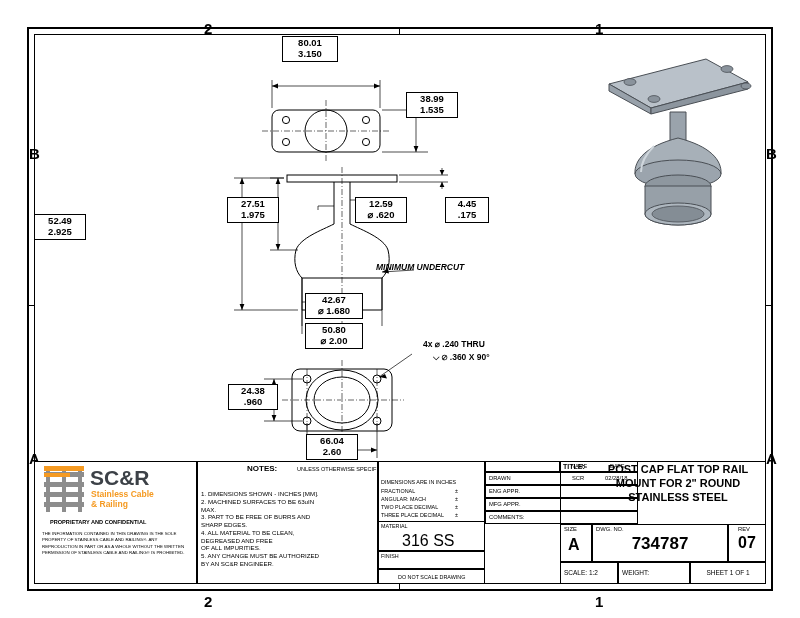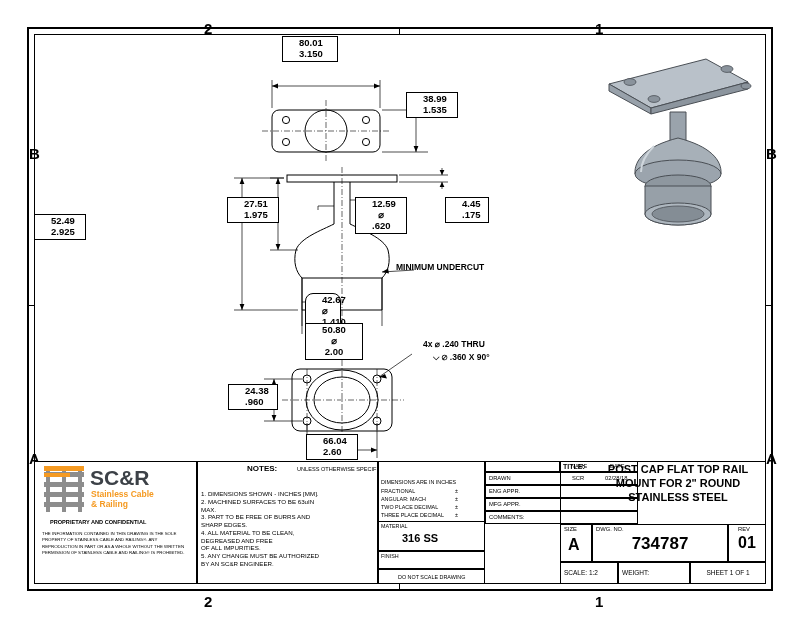--- a/index.html
+++ b/index.html
@@ -8,21 +8,21 @@
 
   
   .frame-outer{position:absolute;left:27px;top:27px;width:746px;height:564px;border:2px solid #000;box-sizing:border-box;}
   .frame-inner{position:absolute;left:34px;top:34px;width:732px;height:550px;border:1px solid #000;box-sizing:border-box;}
 
   
   .zone{position:absolute;font-weight:bold;font-size:15px;color:#000;}
   .ztick{position:absolute;background:#000;}
 
   
-  .dimbox{position:absolute;border:1px solid #000;padding:1px 16px;background:#fff;font-size:9.5px;font-weight:bold;line-height:1.15;text-align:center;box-sizing:border-box;}
+  .dimbox{position:absolute;border:1px solid #000;padding:1px 10px;background:#fff;font-size:9.5px;font-weight:bold;line-height:1.15;text-align:center;box-sizing:border-box;}
   .lbl{position:absolute;font-size:8.5px;font-weight:bold;color:#000;}
 
   
   .tb{position:absolute;border:1px solid #000;box-sizing:border-box;background:#fff;}
   .tb-txt{font-size:6.2px;color:#000;line-height:1.25;}
 
   
   .logo-bars div{position:absolute;background:#f59a22;}
   .logo-grid div{position:absolute;background:#8d8d8d;}
 
@@ -210,41 +210,41 @@
   <div class="dimbox" style="left:355px;top:197px;width:52px;">
     <span>12.59</span><br>
     <span>⌀ .620</span>
   </div>
 
   <div class="dimbox" style="left:445px;top:197px;width:44px;">
     <span>4.45</span><br>
     <span>.175</span>
   </div>
 
-  <div class="dimbox" style="left:305px;top:293px;width:36px;border-radius:8px;">
+  <div class="dimbox" style="left:305px;top:293px;width:58px;">
     <span>42.67</span><br>
-    <span>⌀ 1.410</span>
+    <span>⌀ 1.680</span>
   </div>
 
   <div class="dimbox" style="left:305px;top:323px;width:58px;">
     <span>50.80</span><br>
     <span>⌀ 2.00</span>
   </div>
 
   <div class="dimbox" style="left:228px;top:384px;width:50px;">
     <span>24.38</span><br>
     <span>.960</span>
   </div>
 
   <div class="dimbox" style="left:306px;top:434px;width:52px;">
     <span>66.04</span><br>
     <span>2.60</span>
   </div>
 
-  <div class="lbl" style="left:396px;top:262px;">MINIMUM UNDERCUT</div>
+  <div class="lbl" style="left:376px;top:262px;font-style:italic;">MINIMUM UNDERCUT</div>
   <div class="lbl" style="left:423px;top:339px;">4x  ⌀ .240 THRU</div>
   <div class="lbl" style="left:433px;top:352px;">⌵  ⌀ .360 X 90°</div>
 
   <div class="tb" style="left:34px;top:461px;width:732px;height:123px;"></div>
 
   <div class="tb" style="left:34px;top:461px;width:163px;height:123px;"></div>
   <div class="logo-grid" style="position:absolute;left:44px;top:470px;width:40px;height:42px;">
     <div style="left:0px;top:2px;width:40px;height:5px;"></div>
     <div style="left:0px;top:12px;width:40px;height:5px;"></div>
     <div style="left:0px;top:22px;width:40px;height:5px;"></div>
@@ -285,21 +285,21 @@
   <div style="position:absolute;left:455px;top:488px;font-size:5.4px;">±</div>
   <div style="position:absolute;left:381px;top:496px;font-size:5.4px;">ANGULAR: MACH</div>
   <div style="position:absolute;left:455px;top:496px;font-size:5.4px;">±</div>
   <div style="position:absolute;left:381px;top:504px;font-size:5.4px;">TWO PLACE DECIMAL</div>
   <div style="position:absolute;left:455px;top:504px;font-size:5.4px;">±</div>
   <div style="position:absolute;left:381px;top:512px;font-size:5.4px;">THREE PLACE DECIMAL</div>
   <div style="position:absolute;left:455px;top:512px;font-size:5.4px;">±</div>
 
   <div class="tb" style="left:378px;top:521px;width:107px;height:30px;"></div>
   <div style="position:absolute;left:381px;top:523px;font-size:5.4px;">MATERIAL</div>
-  <div style="position:absolute;left:402px;top:532px;font-size:11px;font-weight:bold;">316 SS</div>
+  <div style="position:absolute;left:402px;top:532px;font-size:16px;font-weight:normal;">316 SS</div>
 
   <div class="tb" style="left:378px;top:551px;width:107px;height:18px;"></div>
   <div style="position:absolute;left:381px;top:553px;font-size:5.4px;">FINISH</div>
 
   <div class="tb" style="left:378px;top:569px;width:107px;height:15px;"></div>
   <div style="position:absolute;left:398px;top:574px;font-size:5.4px;">DO NOT SCALE DRAWING</div>
 
   <div class="tb" style="left:485px;top:461px;width:75px;height:63px;"></div>
   <div class="tb" style="left:560px;top:461px;width:39px;height:11px;"></div>
   <div class="tb" style="left:560px;top:461px;width:78px;height:11px;"></div>
@@ -334,21 +334,21 @@
   <div class="tb" style="left:560px;top:524px;width:32px;height:38px;"></div>
   <div style="position:absolute;left:564px;top:526px;font-size:5.8px;">SIZE</div>
   <div style="position:absolute;left:568px;top:536px;font-size:16px;font-weight:bold;">A</div>
 
   <div class="tb" style="left:592px;top:524px;width:136px;height:38px;"></div>
   <div style="position:absolute;left:596px;top:526px;font-size:5.8px;">DWG.  NO.</div>
   <div style="position:absolute;left:592px;top:534px;width:136px;text-align:center;font-size:17px;font-weight:bold;">734787</div>
 
   <div class="tb" style="left:728px;top:524px;width:38px;height:38px;"></div>
   <div style="position:absolute;left:738px;top:526px;font-size:5.8px;">REV</div>
-  <div style="position:absolute;left:728px;top:534px;width:38px;text-align:center;font-size:16px;font-weight:bold;">01</div>
+  <div style="position:absolute;left:728px;top:534px;width:38px;text-align:center;font-size:16px;font-weight:bold;">07</div>
 
   <div class="tb" style="left:560px;top:562px;width:206px;height:22px;"></div>
   <div class="tb" style="left:560px;top:562px;width:58px;height:22px;"></div>
   <div style="position:absolute;left:564px;top:569px;font-size:6.5px;">SCALE: 1:2</div>
   <div class="tb" style="left:618px;top:562px;width:72px;height:22px;"></div>
   <div style="position:absolute;left:622px;top:569px;font-size:6.5px;">WEIGHT:</div>
   <div class="tb" style="left:690px;top:562px;width:76px;height:22px;"></div>
   <div style="position:absolute;left:690px;top:569px;width:76px;text-align:center;font-size:6.5px;">SHEET 1 OF 1</div>
 
 </div>

